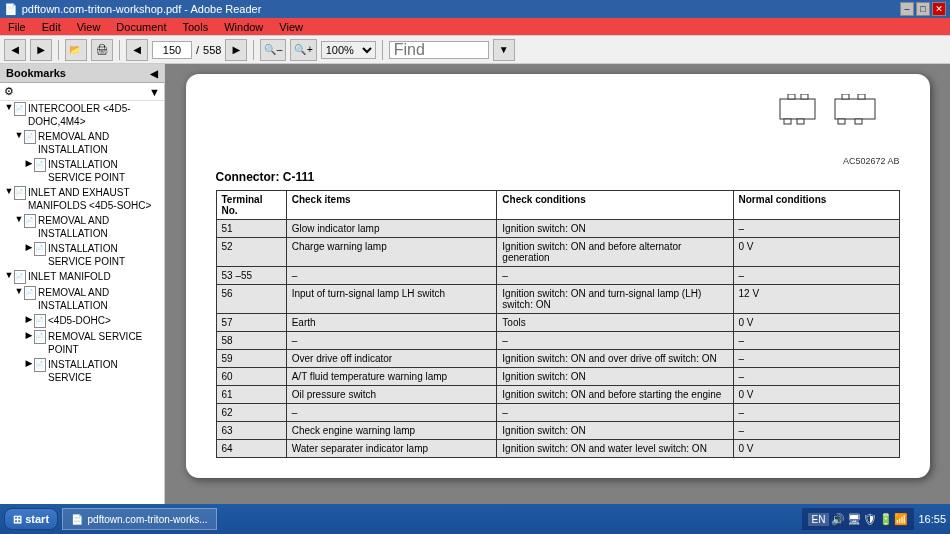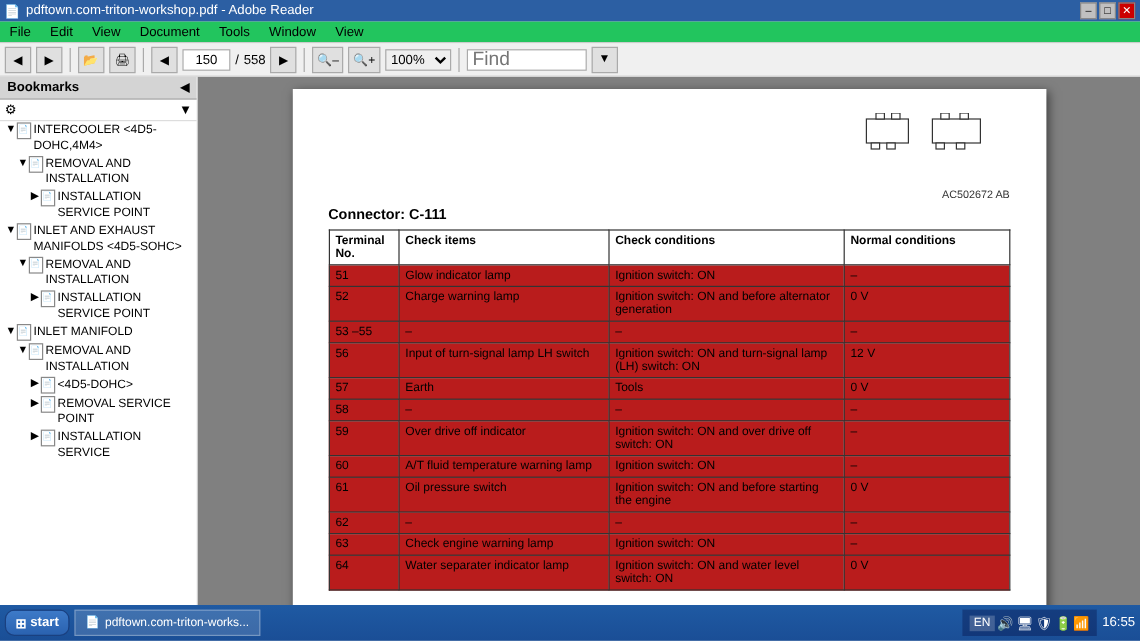--- a/index.html
+++ b/index.html
@@ -31,21 +31,21 @@
       background: #c0c0c0;
       border: 1px solid #888;
       font-size: 9px;
       display: flex; align-items: center; justify-content: center;
       cursor: pointer;
       color: black;
     }
 
     
     .menu-bar {
-      background: #22c55e;
+      background: #ef4444;
       height: 18px;
       display: flex;
       align-items: center;
       padding: 0 4px;
       gap: 8px;
       border-bottom: 1px solid #ccc;
       font-size: 11px;
     }
     .menu-item { cursor: pointer; padding: 0 4px; }
 
@@ -144,23 +144,24 @@
       background: #808080;
       overflow: auto;
       padding: 10px;
       display: flex;
       flex-direction: column;
       align-items: center;
     }
 
     .pdf-page {
       background: white;
-      width: 628px;
+      width: 744px;
       padding: 20px 30px;
       box-shadow: 2px 2px 8px rgba(0,0,0,0.5);
+      border-radius: 13px;
     }
 
     
     .connector-area {
       display: flex;
       justify-content: flex-end;
       margin-bottom: 4px;
     }
     .connector-svg-wrap {
       position: relative;
@@ -187,21 +188,21 @@
       padding: 3px 5px;
       vertical-align: top;
     }
     .data-table th {
       background: white;
       font-weight: bold;
       text-align: left;
       margin-top: 12px;
     }
     .data-table td {
-      background: #b91c1c;
+      background: #e5e5e5;
     }
     .col-terminal { width: 55px; }
     .col-check { width: 165px; }
     .col-conditions { width: 185px; }
     .col-normal { width: 130px; }
 
     
     .status-bar {
       background: #f0f0f0;
       height: 22px;

